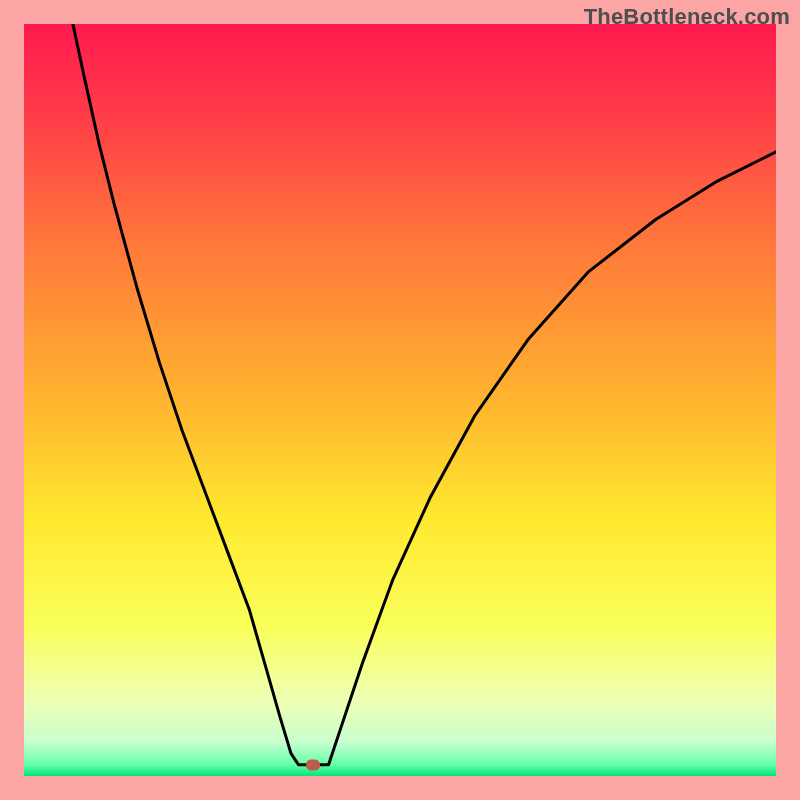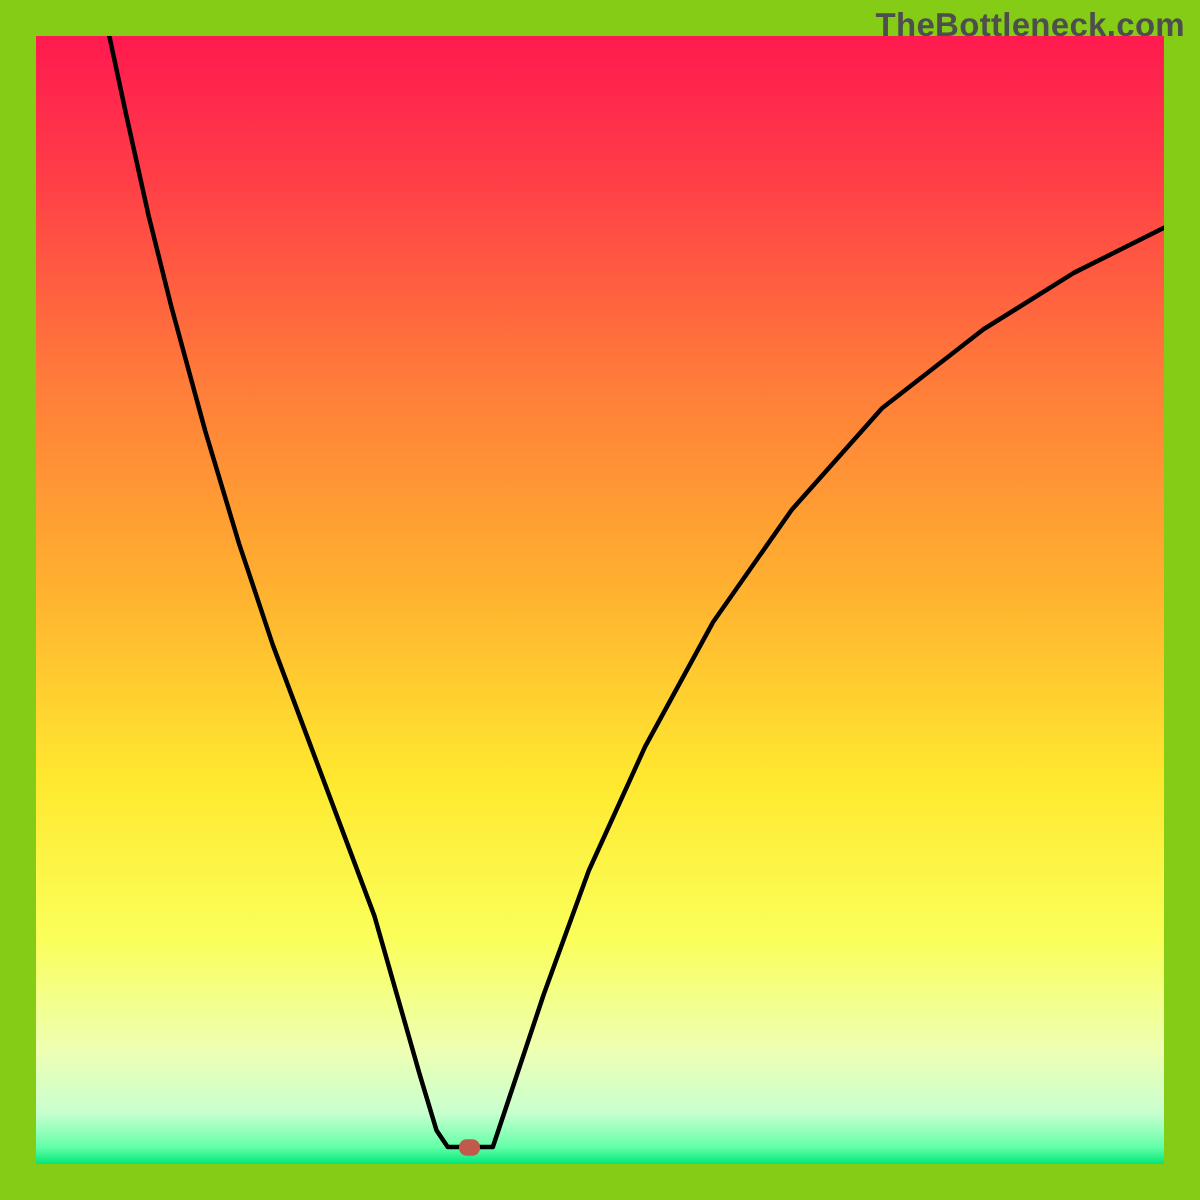--- a/index.html
+++ b/index.html
@@ -10,21 +10,21 @@
     overflow: hidden;
     background: #000;
     font-family: Arial, Helvetica, sans-serif;
   }
   .frame {
     position: absolute;
     left: 0;
     top: 0;
     width: 800px;
     height: 800px;
-    background: #84cc16;
+    background: #fca5a5;
   }
   .plot-area {
     position: absolute;
     left: 24px;
     top: 24px;
     width: 752px;
     height: 752px;
     overflow: hidden;
   }
   .gradient {

